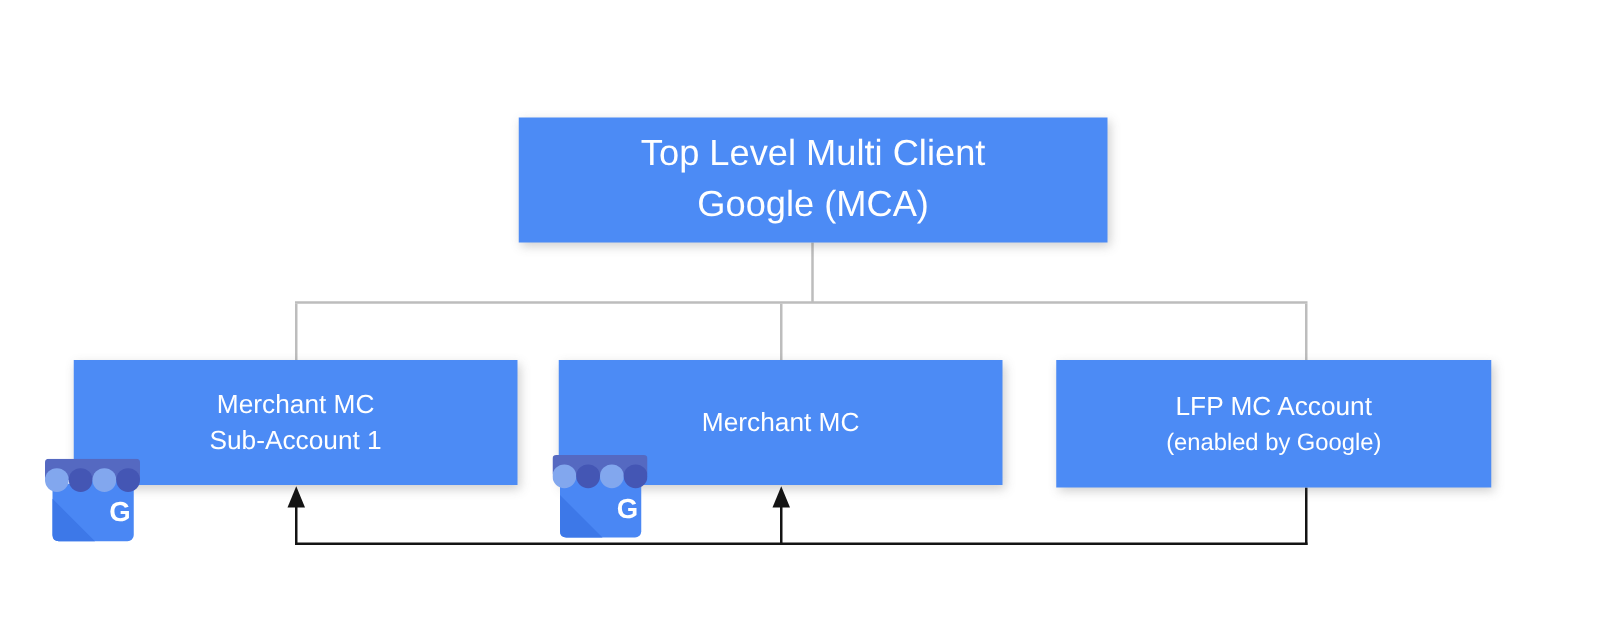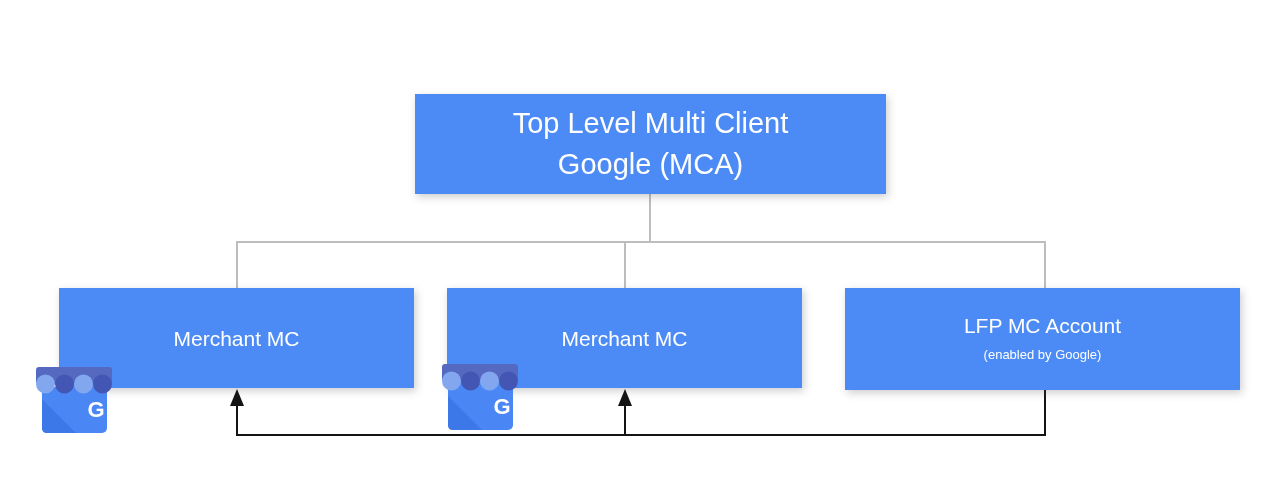--- a/index.html
+++ b/index.html
@@ -41,26 +41,26 @@
     line-height: 29px;
   }
   .node-sub2 {
     left: 447px; top: 288px;
     width: 355px; height: 100px;
     font-size: 21px;
     line-height: 29px;
   }
   .node-lfp {
     left: 845px; top: 288px;
-    width: 395px; height: 102px;
+    width: 348px; height: 102px;
     font-size: 21px;
     line-height: 30px;
   }
   .node-lfp .line2 {
-    font-size: 13px;
+    font-size: 19px;
     line-height: 27px;
   }
   .gray-line {
     position: absolute;
     background: #BDBDBD;
     z-index: 1;
   }
   .black-line {
     position: absolute;
     background: #141414;
@@ -115,20 +115,21 @@
   <div class="arrowhead-up ah-sub1"></div>
   <div class="arrowhead-up ah-sub2"></div>
 
   <div class="node node-top">
     <span class="line1">Top Level Multi Client</span>
     <span class="line2">Google (MCA)</span>
   </div>
 
   <div class="node node-sub1">
     <span class="line1">Merchant MC</span>
+    <span class="line2">Sub-Account 1</span>
   </div>
 
   <div class="node node-sub2">
     <span class="line1">Merchant MC</span>
   </div>
 
   <div class="node node-lfp">
     <span class="line1">LFP MC Account</span>
     <span class="line2">(enabled by Google)</span>
   </div>

